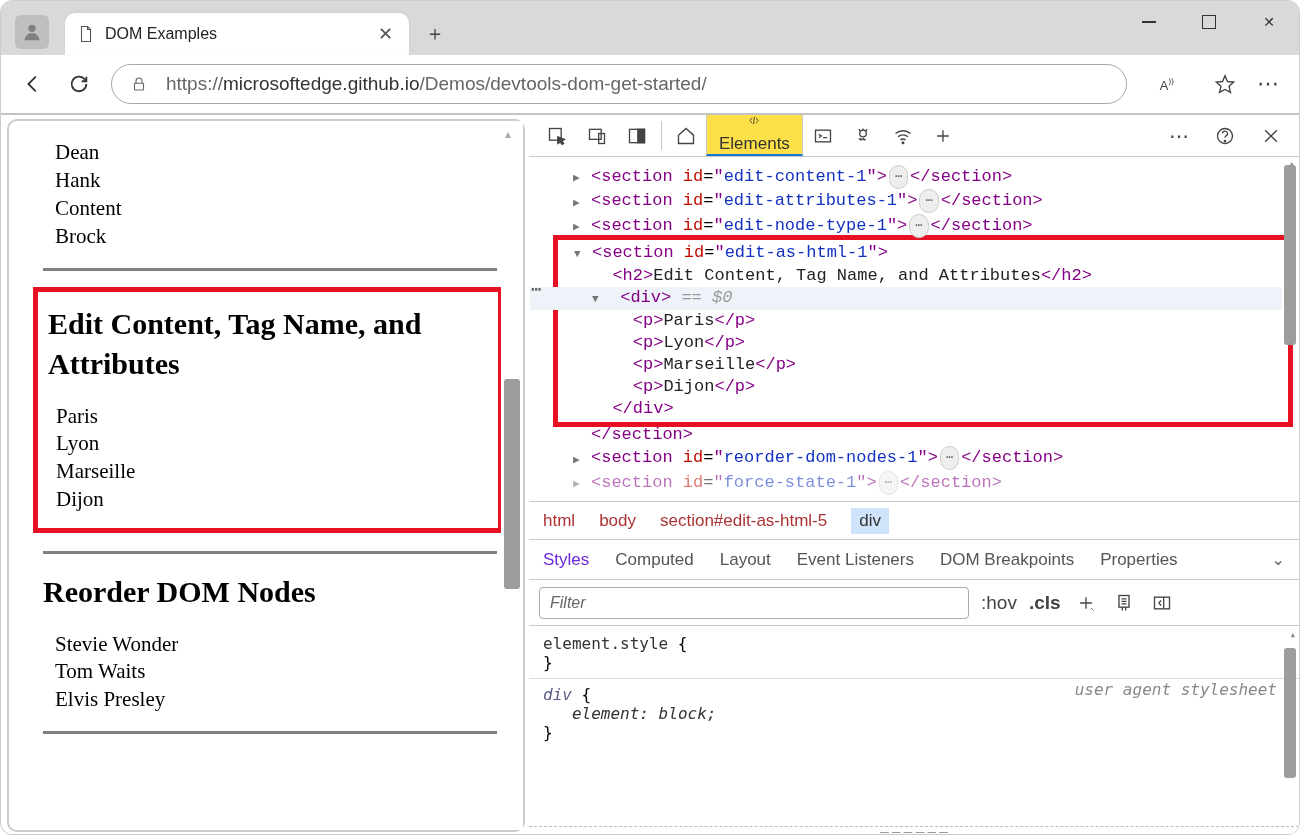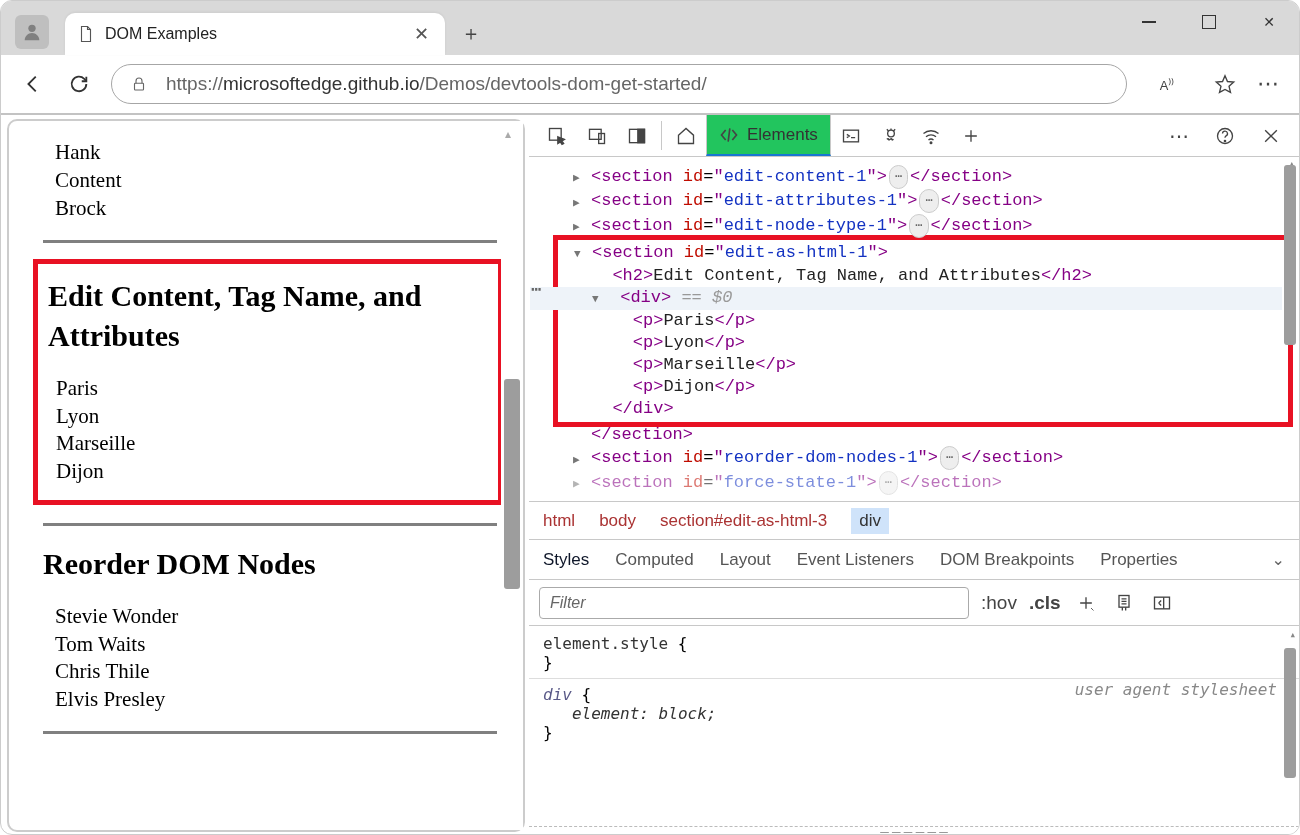--- a/index.html
+++ b/index.html
@@ -28,21 +28,21 @@
   margin: 0 10px 6px 14px;
   background: #bfbfbf;
   border-radius: 6px;
   display: flex; align-items: center; justify-content: center;
 }
 .profile-icon svg { width: 22px; height: 22px; fill: #808080; }
 .tab {
   background: #fff;
   border-radius: 10px 10px 0 0;
   height: 42px;
-  width: 380px;
+  width: 344px;
   margin-left: 6px;
   display: flex;
   align-items: center;
   padding: 8px 12px;
   box-shadow: 0 -1px 3px rgba(0,0,0,0.06);
 }
 .tab-page-icon { width: 18px; height: 18px; margin-right: 10px; }
 .tab-page-icon svg { stroke: #555; fill: none; stroke-width: 1.5; }
 .tab-title { font-size: 16px; color: #222; flex: 1; }
 .tab-close { font-size: 18px; color: #555; padding: 4px; }
@@ -158,22 +158,23 @@
 }
 .dt-tool-btn {
   width: 40px; display:flex; align-items:center; justify-content:center;
 }
 .dt-tool-btn svg { width:20px; height:20px; stroke:#444; fill:none; stroke-width:1.6;}
 .dt-divider { width:1px; background:#c8c8c8; margin:6px 4px;}
 .dt-tab {
   display:flex; align-items:center; padding:0 12px; font-size:17px; color:#333; gap:8px;
 }
 .dt-tab.active {
-  background:#22c55e; border:1px solid #c8c8c8; border-bottom:2px solid #1976d2;
+  background:#fde047; border:1px solid #c8c8c8; border-bottom:2px solid #1976d2;
   border-top:none;
+  flex-direction:column;
 }
 .dt-toolbar-right { margin-left:auto; display:flex; align-items:center; gap:6px;}
 .dt-toolbar-right .dots{font-size:20px; color:#444; padding:0 10px;}
 
 
 .dom-tree {
   font-family: Consolas, "Courier New", monospace;
   font-size: 17px;
   padding: 8px 0 6px 44px;
   position: relative;
@@ -230,21 +231,21 @@
 .breadcrumb .bc-sel{background:#cfe3fa; color:#333; padding:3px 8px;}
 
 
 .styles-tabs {
   height: 40px;
   display:flex; align-items:center; gap:26px;
   padding: 0 14px;
   border-bottom:1px solid #c8c8c8;
   font-size:17px; color:#555;
 }
-.styles-tabs .st-active{color:#0f172a;}
+.styles-tabs .st-active{color:#6d28d9;}
 .styles-tabs .chev{margin-left:auto; font-size:16px; color:#666;}
 
 
 .styles-toolbar{
   height:46px; border-bottom:1px solid #c8c8c8;
   display:flex; align-items:center; padding:0 10px; gap:12px;
 }
 .filter-input{
   height:32px; border:1px solid #aaa; border-radius:4px;
   padding:0 10px; font-size:16px; color:#666; width:430px;
@@ -342,36 +343,36 @@
         <path d="M12 3l2.7 6.3 6.8.6-5.1 4.6 1.6 6.7L12 18l-6 3.2 1.6-6.7L2.5 9.9l6.8-.6z"></path>
       </svg>
   </div>
   <div class="addr-dots">⋯</div>
 </div>
 
 <div class="content">
 
   <div class="page-pane">
     <div class="page-inner">
+      <p>Dean</p>
       <p>Hank</p>
       <p>Content</p>
       <p>Brock</p>
       <hr>
       <div class="highlight-box">
         <h2>Edit Content, Tag Name, and Attributes</h2>
         <p>Paris</p>
         <p>Lyon</p>
         <p>Marseille</p>
         <p>Dijon</p>
       </div>
       <hr>
       <h2>Reorder DOM Nodes</h2>
       <p>Stevie Wonder</p>
       <p>Tom Waits</p>
-      <p>Chris Thile</p>
       <p>Elvis Presley</p>
       <hr>
     </div>
     <div class="page-scroll">
       <div class="track-up">▴</div>
       <div class="thumb"></div>
     </div>
   </div>
 
   <div class="devtools">
@@ -471,21 +472,21 @@
 
       <div class="dom-scroll">
         <div class="arrow-u">▴</div>
         <div class="thumb"></div>
       </div>
     </div>
 
     <div class="breadcrumb">
       <span>html</span>
       <span>body</span>
-      <span>section#edit-as-html-3</span>
+      <span>section#edit-as-html-5</span>
       <span class="bc-sel">div</span>
     </div>
 
     <div class="styles-tabs">
       <span class="st-active">Styles</span>
       <span>Computed</span>
       <span>Layout</span>
       <span>Event Listeners</span>
       <span>DOM Breakpoints</span>
       <span>Properties</span>

